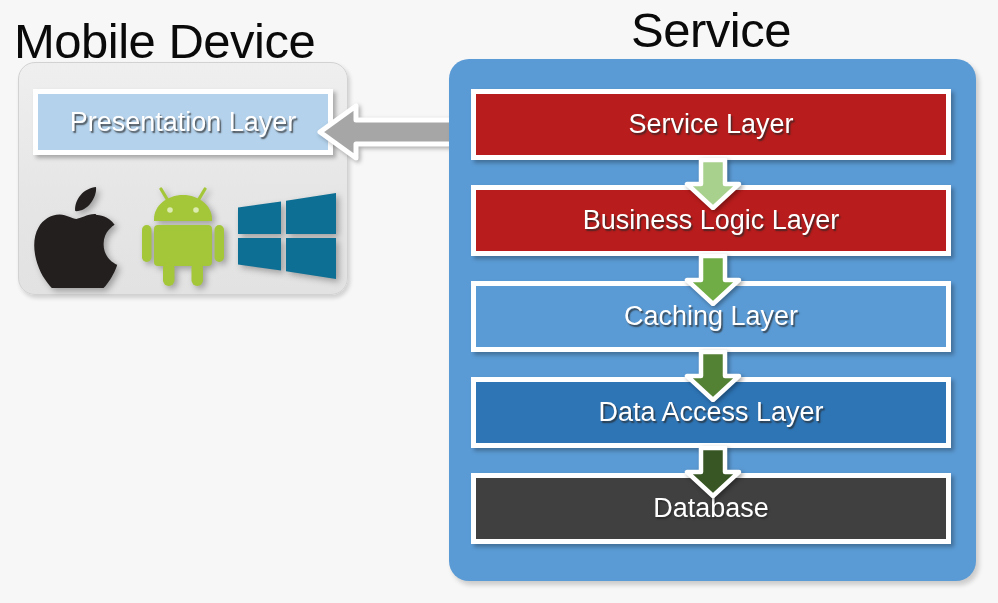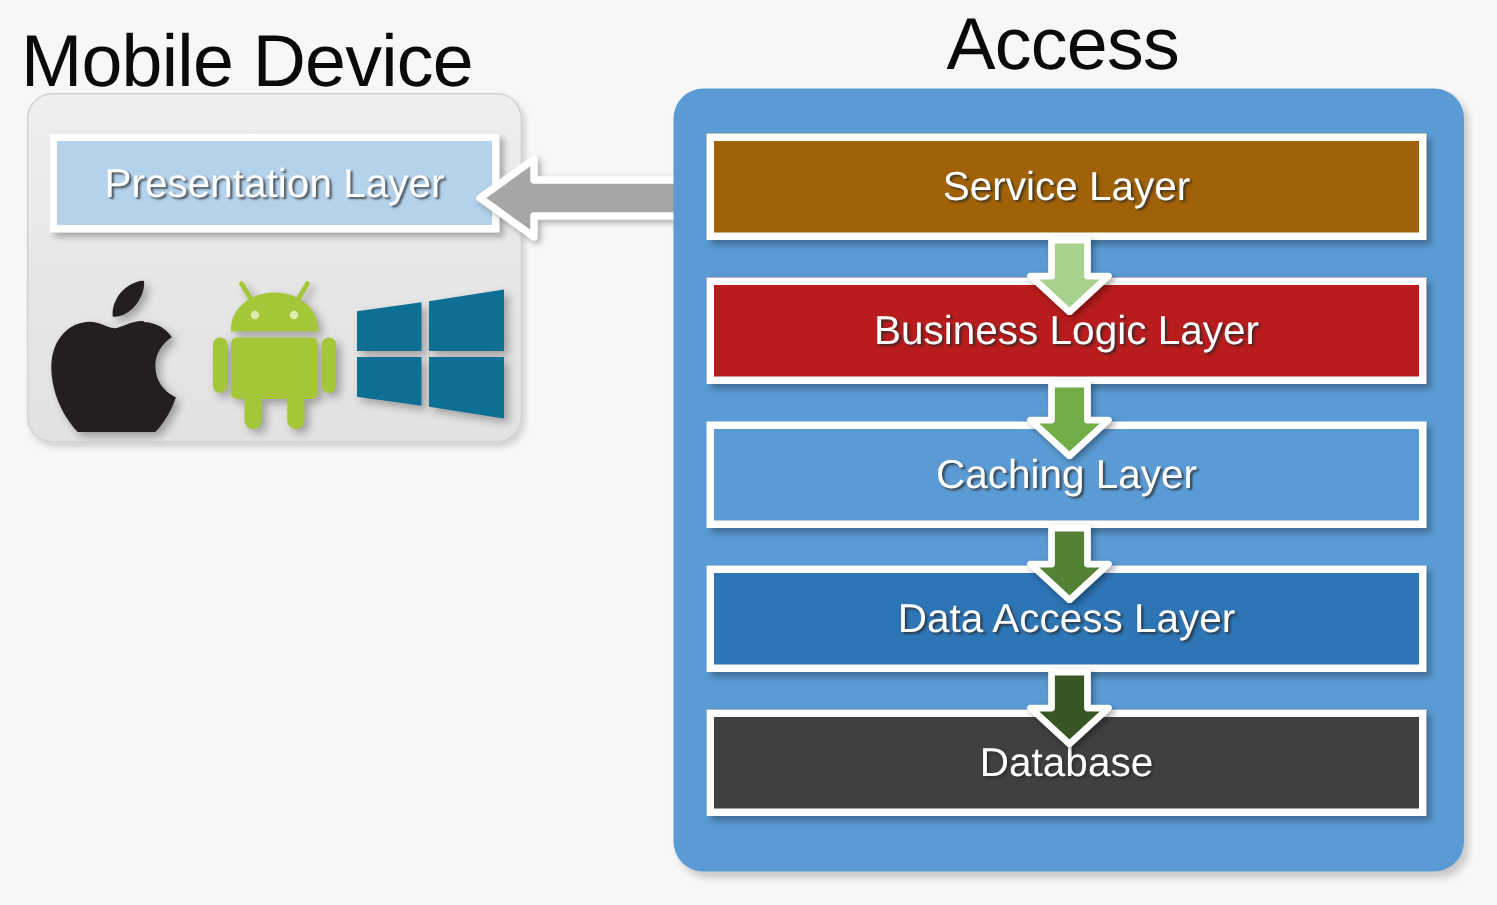--- a/index.html
+++ b/index.html
@@ -99,21 +99,21 @@
     border-radius: 20px;
     box-shadow: 3px 4px 5px rgba(0,0,0,0.18);
     box-sizing: border-box;
   }
 
   .server-layer {
     left: 471px;
     width: 480px;
     height: 71px;
   }
-  #layer-service        { top: 89px;  background: #a16207; }
+  #layer-service        { top: 89px;  background: #b91c1c; }
   #layer-business-logic { top: 185px; background: #b91c1c; }
   #layer-caching        { top: 281px; background: #5b9bd5; }
   #layer-data-access    { top: 377px; background: #2e75b6; }
   #layer-database       { top: 473px; background: #404040; }
 
   
   .arrow-down {
     position: absolute;
     left: 683px;
     width: 60px;
@@ -143,21 +143,21 @@
   #logo-android { left: 142px; top: 186px; width: 82px; height: 100px; }
   #logo-windows { left: 236px; top: 192px; width: 102px; height: 88px; }
 </style>
 </head>
 <body>
 
 <div class="diagram">
 
   <div class="panel-title" id="title-mobile">Mobile Device</div>
 
-  <div class="panel-title" id="title-server">Access</div>
+  <div class="panel-title" id="title-server">Service</div>
 
   <div id="mobile-panel"></div>
 
   <div class="layer-box" id="presentation-layer">
     <span class="layer-label">Presentation Layer</span>
   </div>
 
   <div class="os-logo" id="logo-apple">
     <svg viewBox="0 0 96 101" width="96" height="101" aria-hidden="true">
       <path fill="#231f1e" d="M57.6 16.2c3.6-4.5 6.1-10.7 5.4-16.2-5.2.24-11.5 3.5-15.3 7.9-3.4 3.9-6.3 10.2-5.5 16.2 5.8.45 11.7-2.96 15.4-7.9z"></path>

